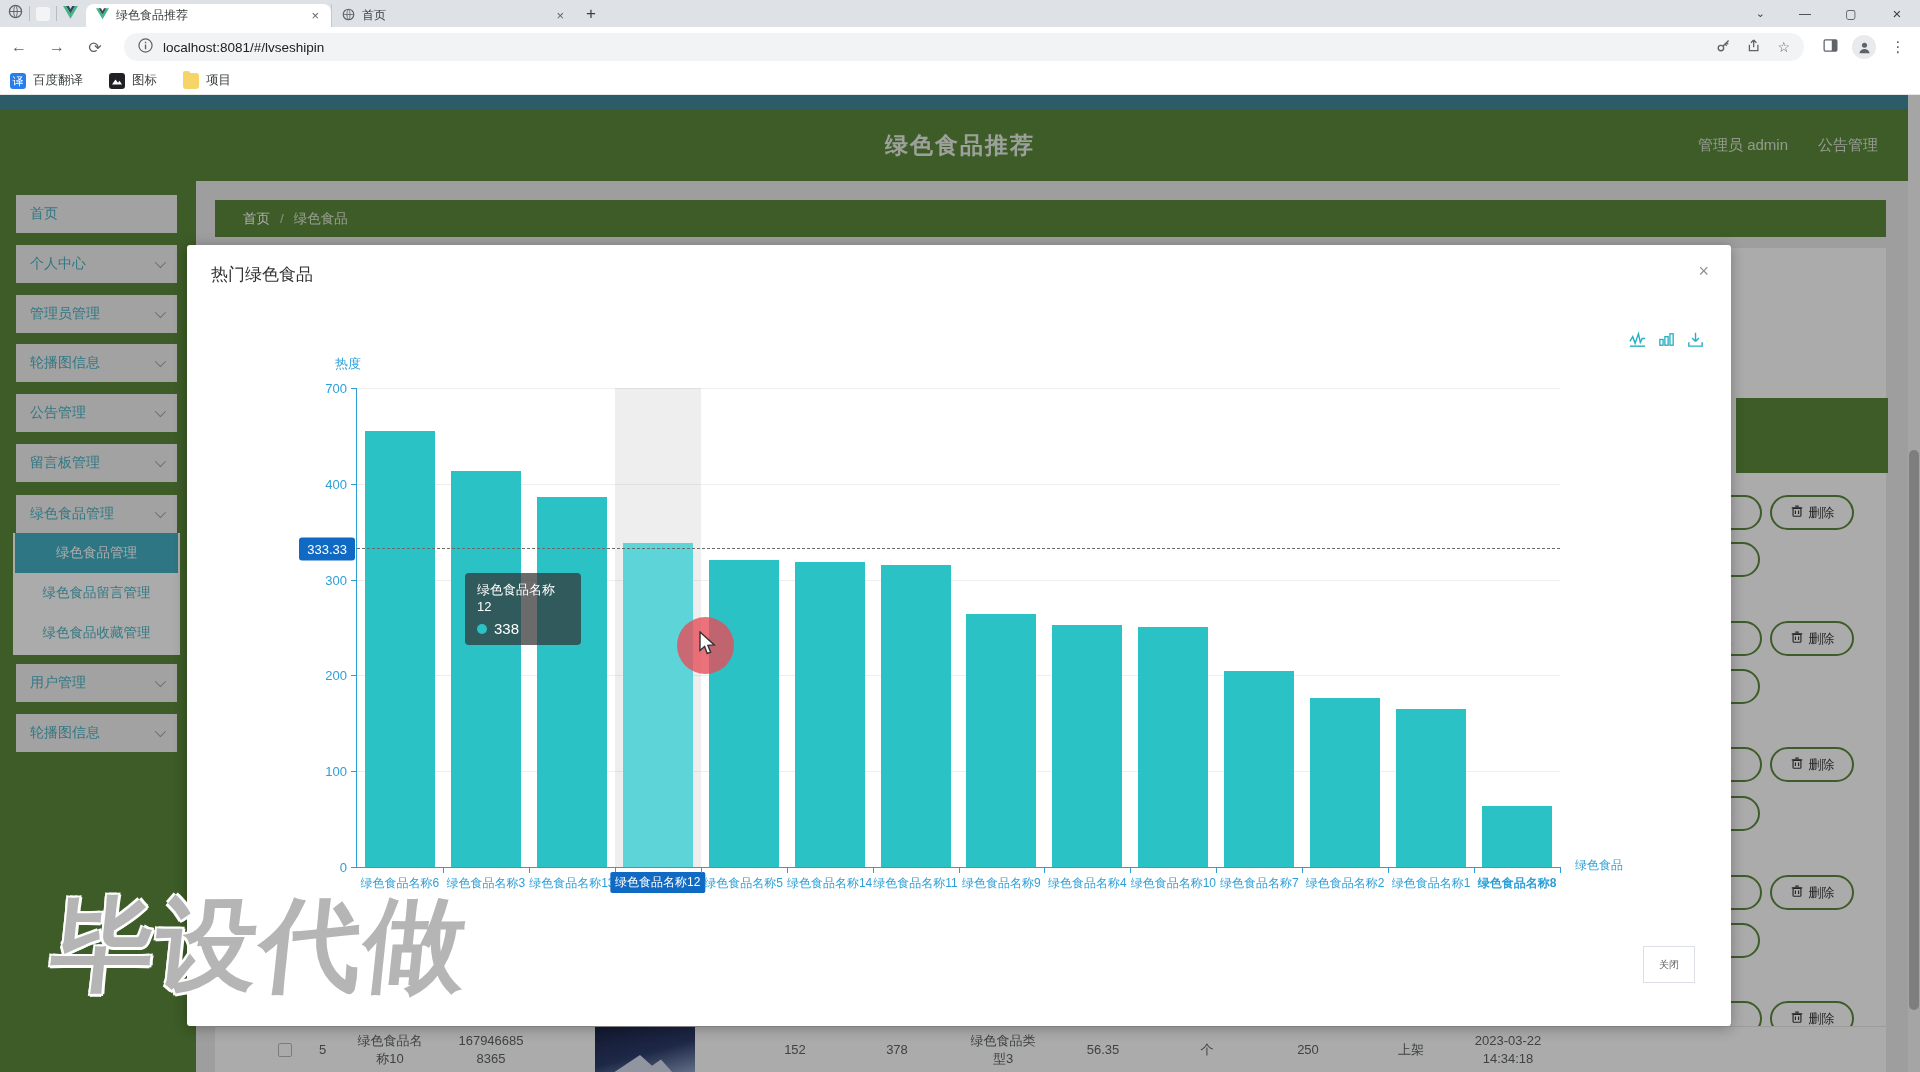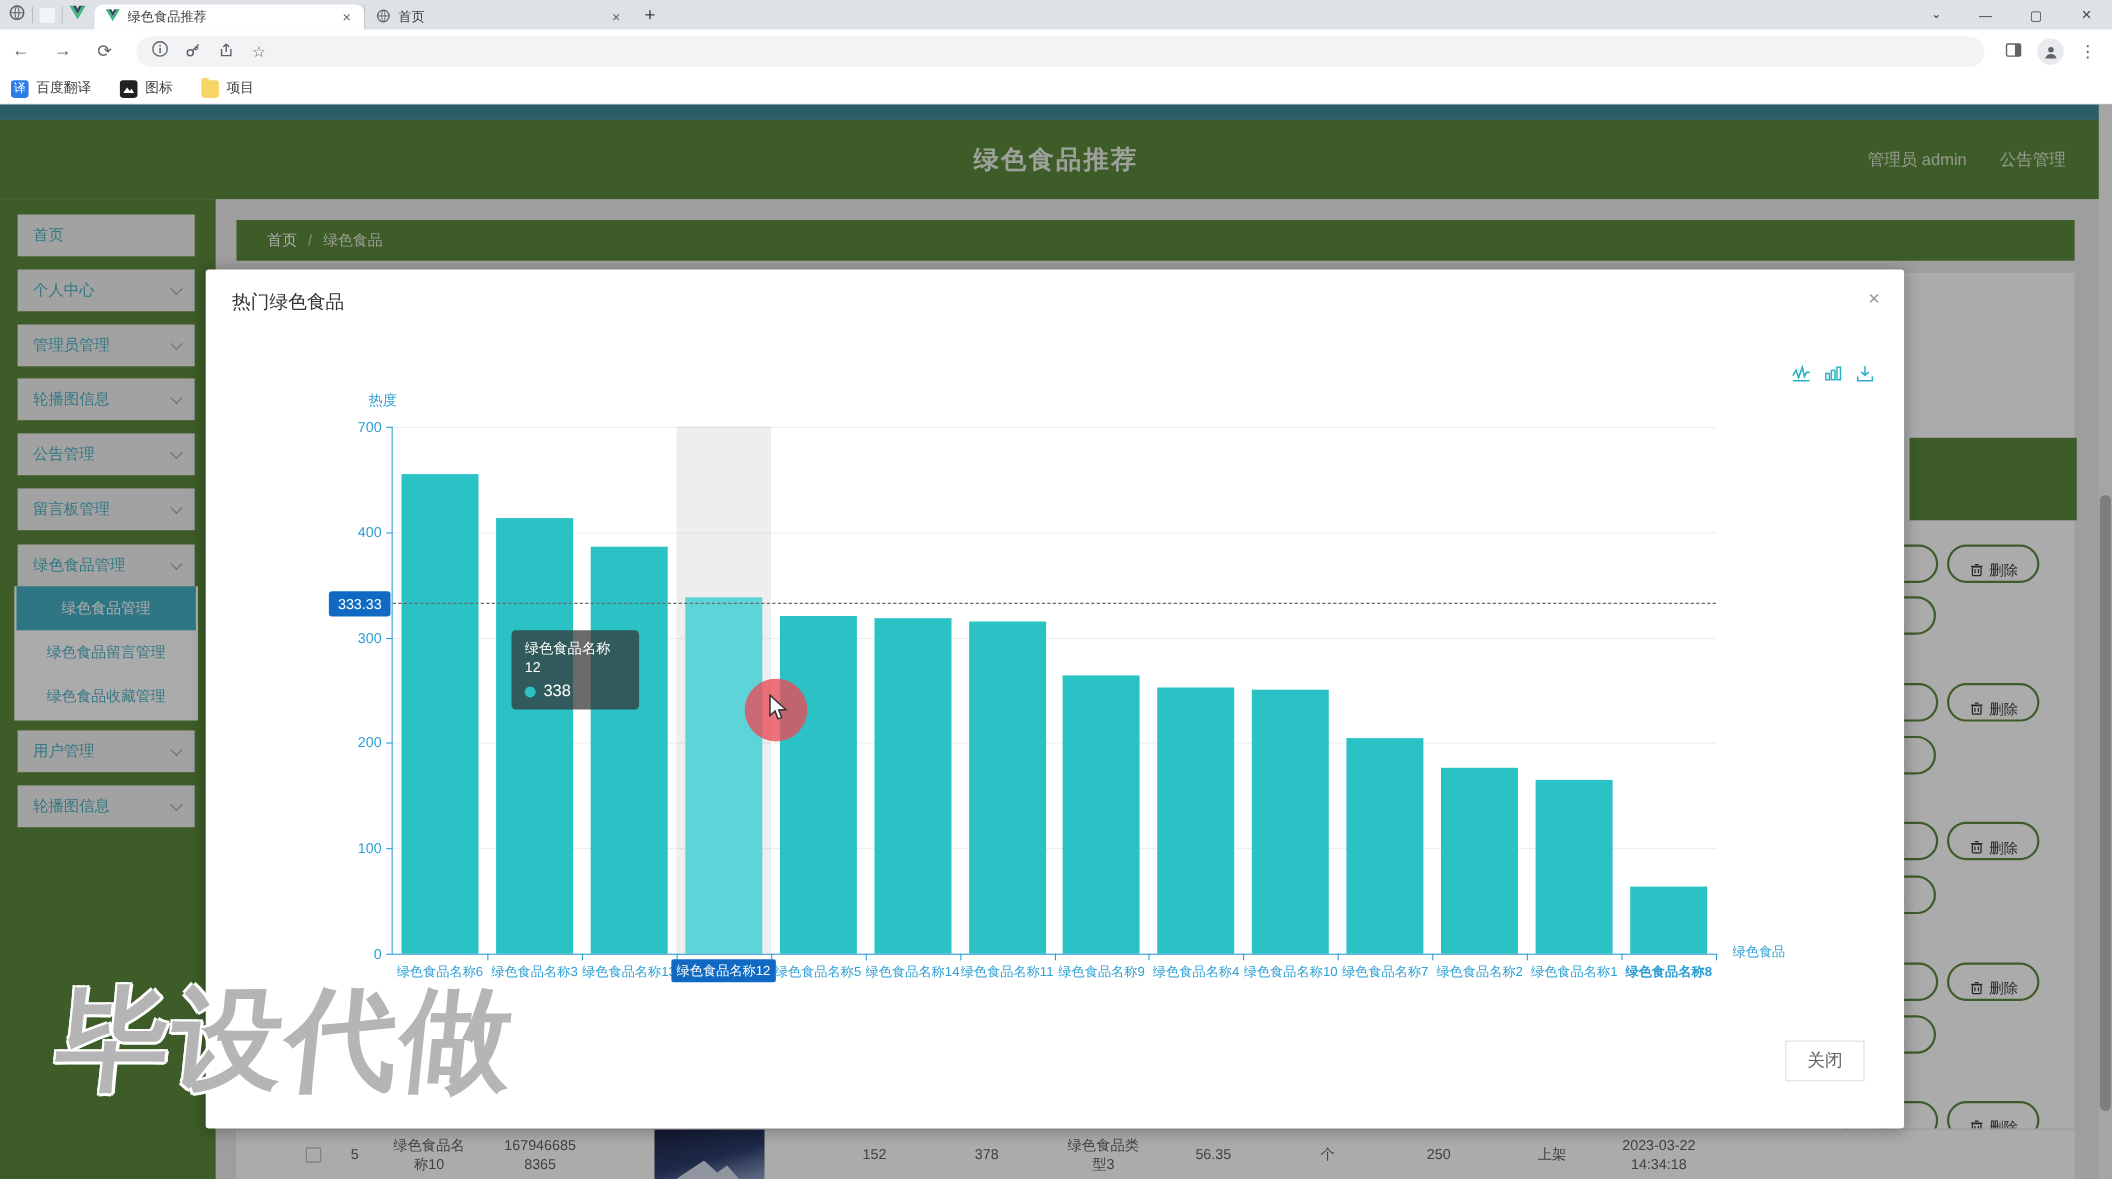--- a/index.html
+++ b/index.html
@@ -44,38 +44,38 @@
   .hdr-right{position:absolute;right:42px;top:0;height:72px;display:flex;align-items:center;gap:30px;color:rgba(255,255,255,.78);font-size:15px;}
   .sidebar{left:0;top:86px;width:196px;height:891px;background:#5c8a3b;}
   .snav{position:absolute;left:16px;width:161px;height:38px;background:#f2f2f2;color:#4db3c4;font-size:14px;display:flex;align-items:center;padding:0 14px;justify-content:space-between;}
   .chev{width:8px;height:8px;border-right:1.5px solid #9aa5ad;border-bottom:1.5px solid #9aa5ad;transform:rotate(45deg) translateY(-2px);}
   .submenu{position:absolute;left:13px;width:167px;background:#fff;}
   .subitem{height:40px;display:flex;align-items:center;justify-content:center;color:#52b5c5;font-size:13.5px;}
   .subitem.active{background:#45b0c4;color:#fff;margin:0 2px;}
   .crumbbar{left:215px;top:105px;width:1671px;height:37px;background:#5c8a3b;display:flex;align-items:center;padding-left:28px;gap:10px;font-size:13.5px;}
   .panel{left:215px;top:153px;width:1671px;height:824px;background:#fff;}
   .greenblock{left:1736px;top:303px;width:152px;height:75px;background:#5c8a3b;}
-  .pill{position:absolute;height:35px;border:2px solid #5d8a3f;border-radius:18px;background:#fff;display:flex;align-items:flex-end;justify-content:center;gap:5px;font-size:13px;color:#3a3a3a;padding:0 12px;white-space:nowrap;}
+  .pill{position:absolute;height:35px;border:2px solid #5d8a3f;border-radius:18px;background:#fff;display:flex;align-items:center;justify-content:center;gap:5px;font-size:13px;color:#3a3a3a;padding:0 12px;white-space:nowrap;}
   .scrolltrack{left:1908px;top:0;width:12px;height:977px;background:#f7f7f7;}
   .scrollthumb{left:1909px;top:355px;width:10px;height:560px;background:#bdbdbd;border-radius:5px;}
 
   
   .trow{left:215px;top:931px;width:1671px;height:46px;background:#fff;border-top:1px solid #e9e9e9;}
   .tcell{position:absolute;top:0;height:46px;display:flex;align-items:center;justify-content:center;text-align:center;font-size:13px;color:#5f6466;line-height:1.35;}
   .tcell.wrap{word-break:break-all;}
   .cbox{width:14px;height:14px;border:1px solid #b6bac0;border-radius:2px;background:#fff;}
   .rowimg{background:linear-gradient(165deg,#1d2547 0%,#2d3d6b 55%,#93a7cc 100%);position:relative;overflow:hidden;}
   .rowimg::after{content:"";position:absolute;left:18px;bottom:0;width:60px;height:18px;background:#d7dfee;clip-path:polygon(0 100%,45% 0,65% 60%,80% 25%,100% 100%);}
 
   
   .overlay{left:0;top:0;width:1920px;height:977px;background:rgba(0,0,0,.33);}
   .modal{left:187px;top:150px;width:1544px;height:781px;background:#fff;border-radius:3px;box-shadow:0 2px 14px rgba(0,0,0,.3);}
   .mtitle{position:absolute;left:24px;top:18px;font-size:17px;color:#303133;}
   .mclose{position:absolute;right:22px;top:16px;font-size:18px;color:#909399;}
-  .mfooter-btn{position:absolute;right:36px;bottom:43px;width:72px;height:37px;border:1px solid #dcdfe6;border-radius:0;background:#fff;color:#606266;font-size:16px;display:flex;align-items:center;justify-content:center;}
+  .mfooter-btn{position:absolute;right:36px;bottom:43px;width:52px;height:37px;border:1px solid #dcdfe6;border-radius:0;background:#fff;color:#606266;font-size:10px;display:flex;align-items:center;justify-content:center;}
   .toolbox{position:absolute;right:26px;top:85px;display:flex;gap:10px;}
   .toolbox svg{display:block;}
 
   
   .plot{position:absolute;left:170px;top:143px;width:1203px;height:479px;}
   .gline{position:absolute;left:0;width:100%;height:1px;background:#eee;}
   .yaxis{position:absolute;left:-1px;top:0;width:1px;height:100%;background:#2e9fd6;}
   .xaxis{position:absolute;left:-1px;bottom:-1px;width:1204px;height:1px;background:#2e9fd6;}
   .ytick{position:absolute;left:-6px;width:6px;height:1px;background:#2e9fd6;}
   .xtick{position:absolute;bottom:-6px;width:1px;height:6px;background:#2e9fd6;}
@@ -150,20 +150,21 @@
   <div class="abs addrbar">
     <span class="navico">←</span>
     <span class="navico">→</span>
     <span class="navico">⟳</span>
     <div class="urlpill">
       <span><svg width="15" height="15" viewBox="0 0 16 16">
             <circle cx="8" cy="8" r="7" fill="none" stroke="#5f6368" stroke-width="1.3"></circle>
             <rect x="7.3" y="7" width="1.5" height="5" fill="#5f6368"></rect>
             <rect x="7.3" y="4" width="1.5" height="1.6" fill="#5f6368"></rect>
           </svg></span>
+      <span class="urltext">localhost:8081/#/lvseshipin</span>
       <span class="pillico"><svg width="17" height="17" viewBox="0 0 20 20">
             <circle cx="7" cy="13" r="3.2" fill="none" stroke="#5f6368" stroke-width="1.6"></circle>
             <path d="M9.5 10.5L16 4m-2.5 2.5l2 2M11.8 8.2l2 2" stroke="#5f6368" stroke-width="1.6" fill="none"></path>
           </svg></span>
       <span class="pillico"><svg width="17" height="17" viewBox="0 0 20 20">
             <path d="M4 9v7h10v-7" fill="none" stroke="#5f6368" stroke-width="1.5"></path>
             <path d="M9 12V3.5M9 3.5L5.8 6.7M9 3.5l3.2 3.2" transform="translate(0,0)" fill="none" stroke="#5f6368" stroke-width="1.5"></path>
           </svg></span>
       <span class="pillico">☆</span>
     </div>

